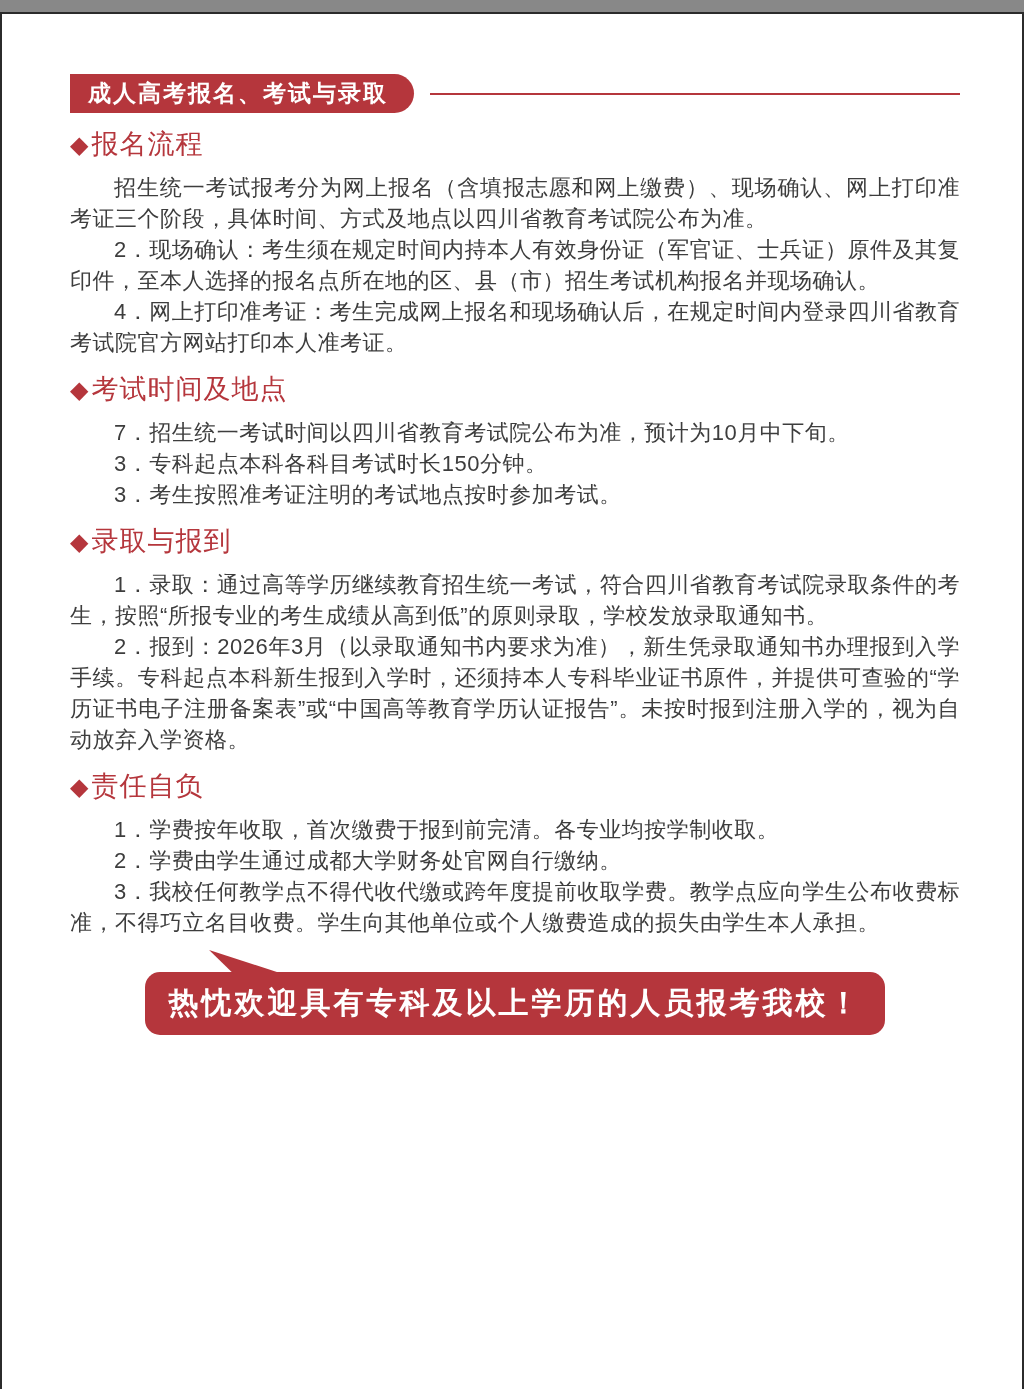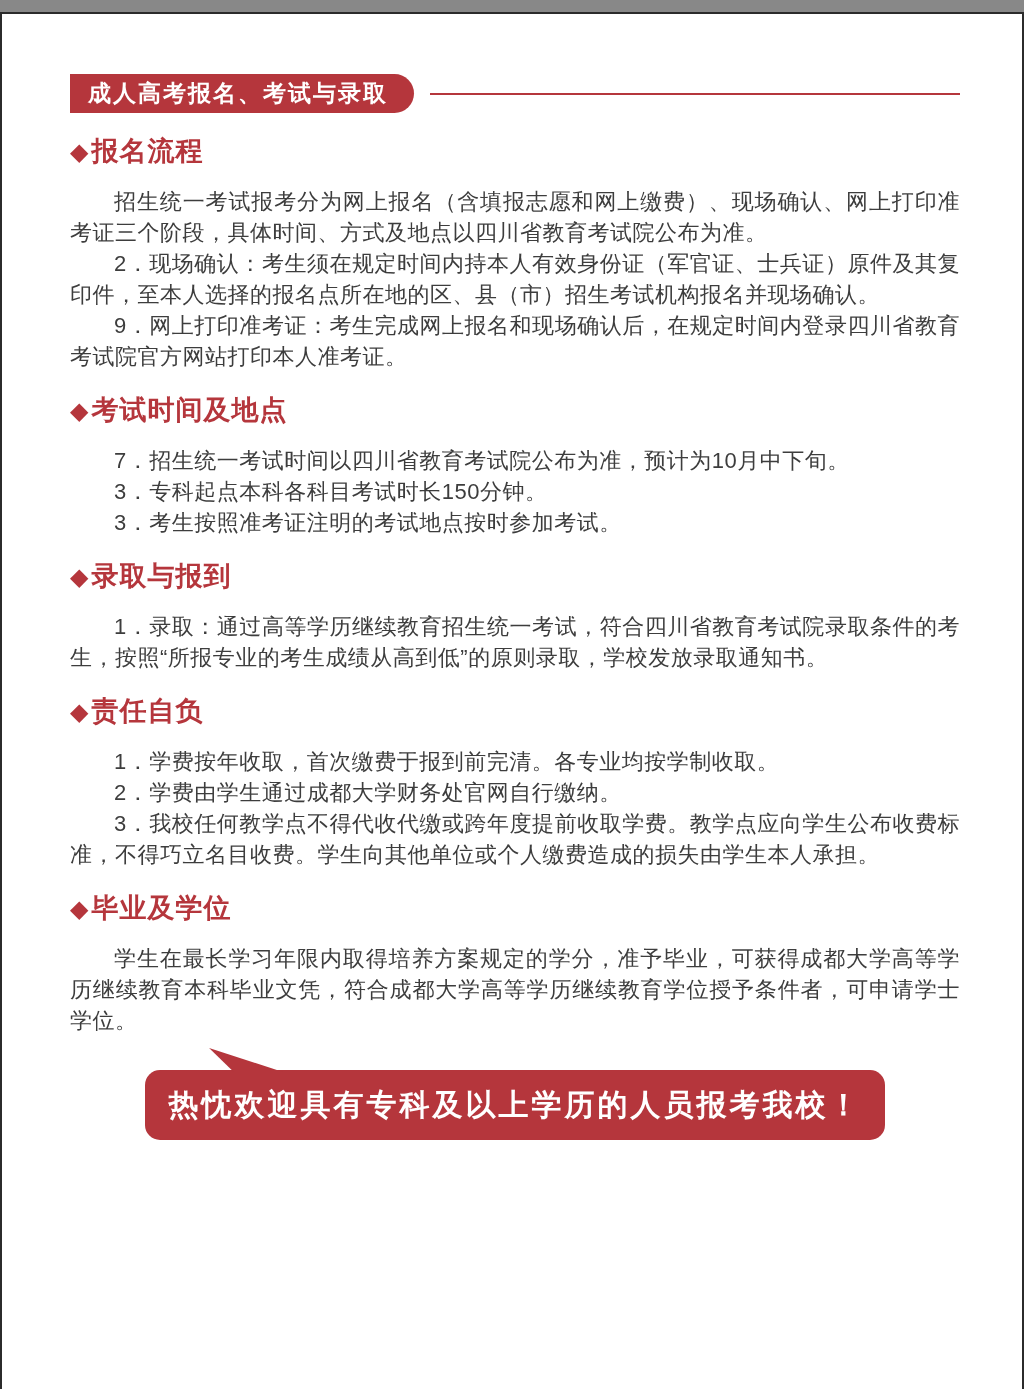--- a/index.html
+++ b/index.html
@@ -25,39 +25,39 @@
     font-size:23px;font-weight:700;letter-spacing:2px;
     line-height:39px;height:39px;
     padding:0 26px 0 18px;
     border-radius:0 20px 20px 0;
     white-space:nowrap;
   }
   .rule{flex:1;height:2px;background:var(--red);}
   
   .sec-title{
     color:var(--red);
-    font-size:27px;font-weight:700;
+    font-size:27px;font-weight:400;
     margin:16px 0 12px 0;
     letter-spacing:1px;
-    line-height:44px;
+    line-height:31px;
   }
   .sec-title .diamond{font-size:24px;margin-right:2px;}
   .para{
     font-size:22px;line-height:31px;
     color:var(--text);
     margin:0;
     text-indent:2em;
     text-align:justify;
     letter-spacing:0.5px;
   }
   
   .banner{
     position:relative;
     margin:34px auto 0 auto;
-    width:740px;height:70px;
+    width:740px;height:63px;
     background:var(--red);
     border-radius:15px;
     display:flex;align-items:center;justify-content:center;
     color:#fff;
     font-family:"Liberation Serif","DejaVu Serif",serif;
     font-weight:700;
     font-size:30px;
     letter-spacing:3px;
   }
   .banner-tail{
@@ -77,48 +77,45 @@
     <div class="badge">
       <span>成人高考报名、考试与录取</span>
     </div>
     <div class="rule"></div>
   </div>
 
   <section>
     <h2 class="sec-title"><span class="diamond">◆</span><span>报名流程</span></h2>
     <p class="para">招生统一考试报考分为网上报名（含填报志愿和网上缴费）、现场确认、网上打印准考证三个阶段，具体时间、方式及地点以四川省教育考试院公布为准。</p>
     <p class="para">2．现场确认：考生须在规定时间内持本人有效身份证（军官证、士兵证）原件及其复印件，至本人选择的报名点所在地的区、县（市）招生考试机构报名并现场确认。</p>
-    <p class="para">9．网上打印准考证：考生完成网上报名和现场确认后，在规定时间内登录四川省教育考试院官方网站打印本人准考证。</p>
+    <p class="para">4．网上打印准考证：考生完成网上报名和现场确认后，在规定时间内登录四川省教育考试院官方网站打印本人准考证。</p>
   </section>
 
   <section>
     <h2 class="sec-title"><span class="diamond">◆</span><span>考试时间及地点</span></h2>
     <p class="para">7．招生统一考试时间以四川省教育考试院公布为准，预计为10月中下旬。</p>
     <p class="para">3．专科起点本科各科目考试时长150分钟。</p>
     <p class="para">3．考生按照准考证注明的考试地点按时参加考试。</p>
   </section>
 
   <section>
     <h2 class="sec-title"><span class="diamond">◆</span><span>录取与报到</span></h2>
     <p class="para">1．录取：通过高等学历继续教育招生统一考试，符合四川省教育考试院录取条件的考生，按照“所报专业的考生成绩从高到低”的原则录取，学校发放录取通知书。</p>
+    <p class="para">2．报到：2026年3月（以录取通知书内要求为准），新生凭录取通知书办理报到入学手续。专科起点本科新生报到入学时，还须持本人专科毕业证书原件，并提供可查验的“学历证书电子注册备案表”或“中国高等教育学历认证报告”。未按时报到注册入学的，视为自动放弃入学资格。</p>
   </section>
 
   <section>
     <h2 class="sec-title"><span class="diamond">◆</span><span>责任自负</span></h2>
   </section>
 
   <section>
     <p class="para">1．学费按年收取，首次缴费于报到前完清。各专业均按学制收取。</p>
     <p class="para">2．学费由学生通过成都大学财务处官网自行缴纳。</p>
     <p class="para">3．我校任何教学点不得代收代缴或跨年度提前收取学费。教学点应向学生公布收费标准，不得巧立名目收费。学生向其他单位或个人缴费造成的损失由学生本人承担。</p>
   </section>
 
-  <section>
-    <h2 class="sec-title"><span class="diamond">◆</span><span>毕业及学位</span></h2>
-    <p class="para">学生在最长学习年限内取得培养方案规定的学分，准予毕业，可获得成都大学高等学历继续教育本科毕业文凭，符合成都大学高等学历继续教育学位授予条件者，可申请学士学位。</p>
-  </section>
 
   <div class="banner">
     <span class="banner-tail"></span>
     <span>热忱欢迎具有专科及以上学历的人员报考我校！</span>
   </div>
 
 </div>
 
 </body></html>

